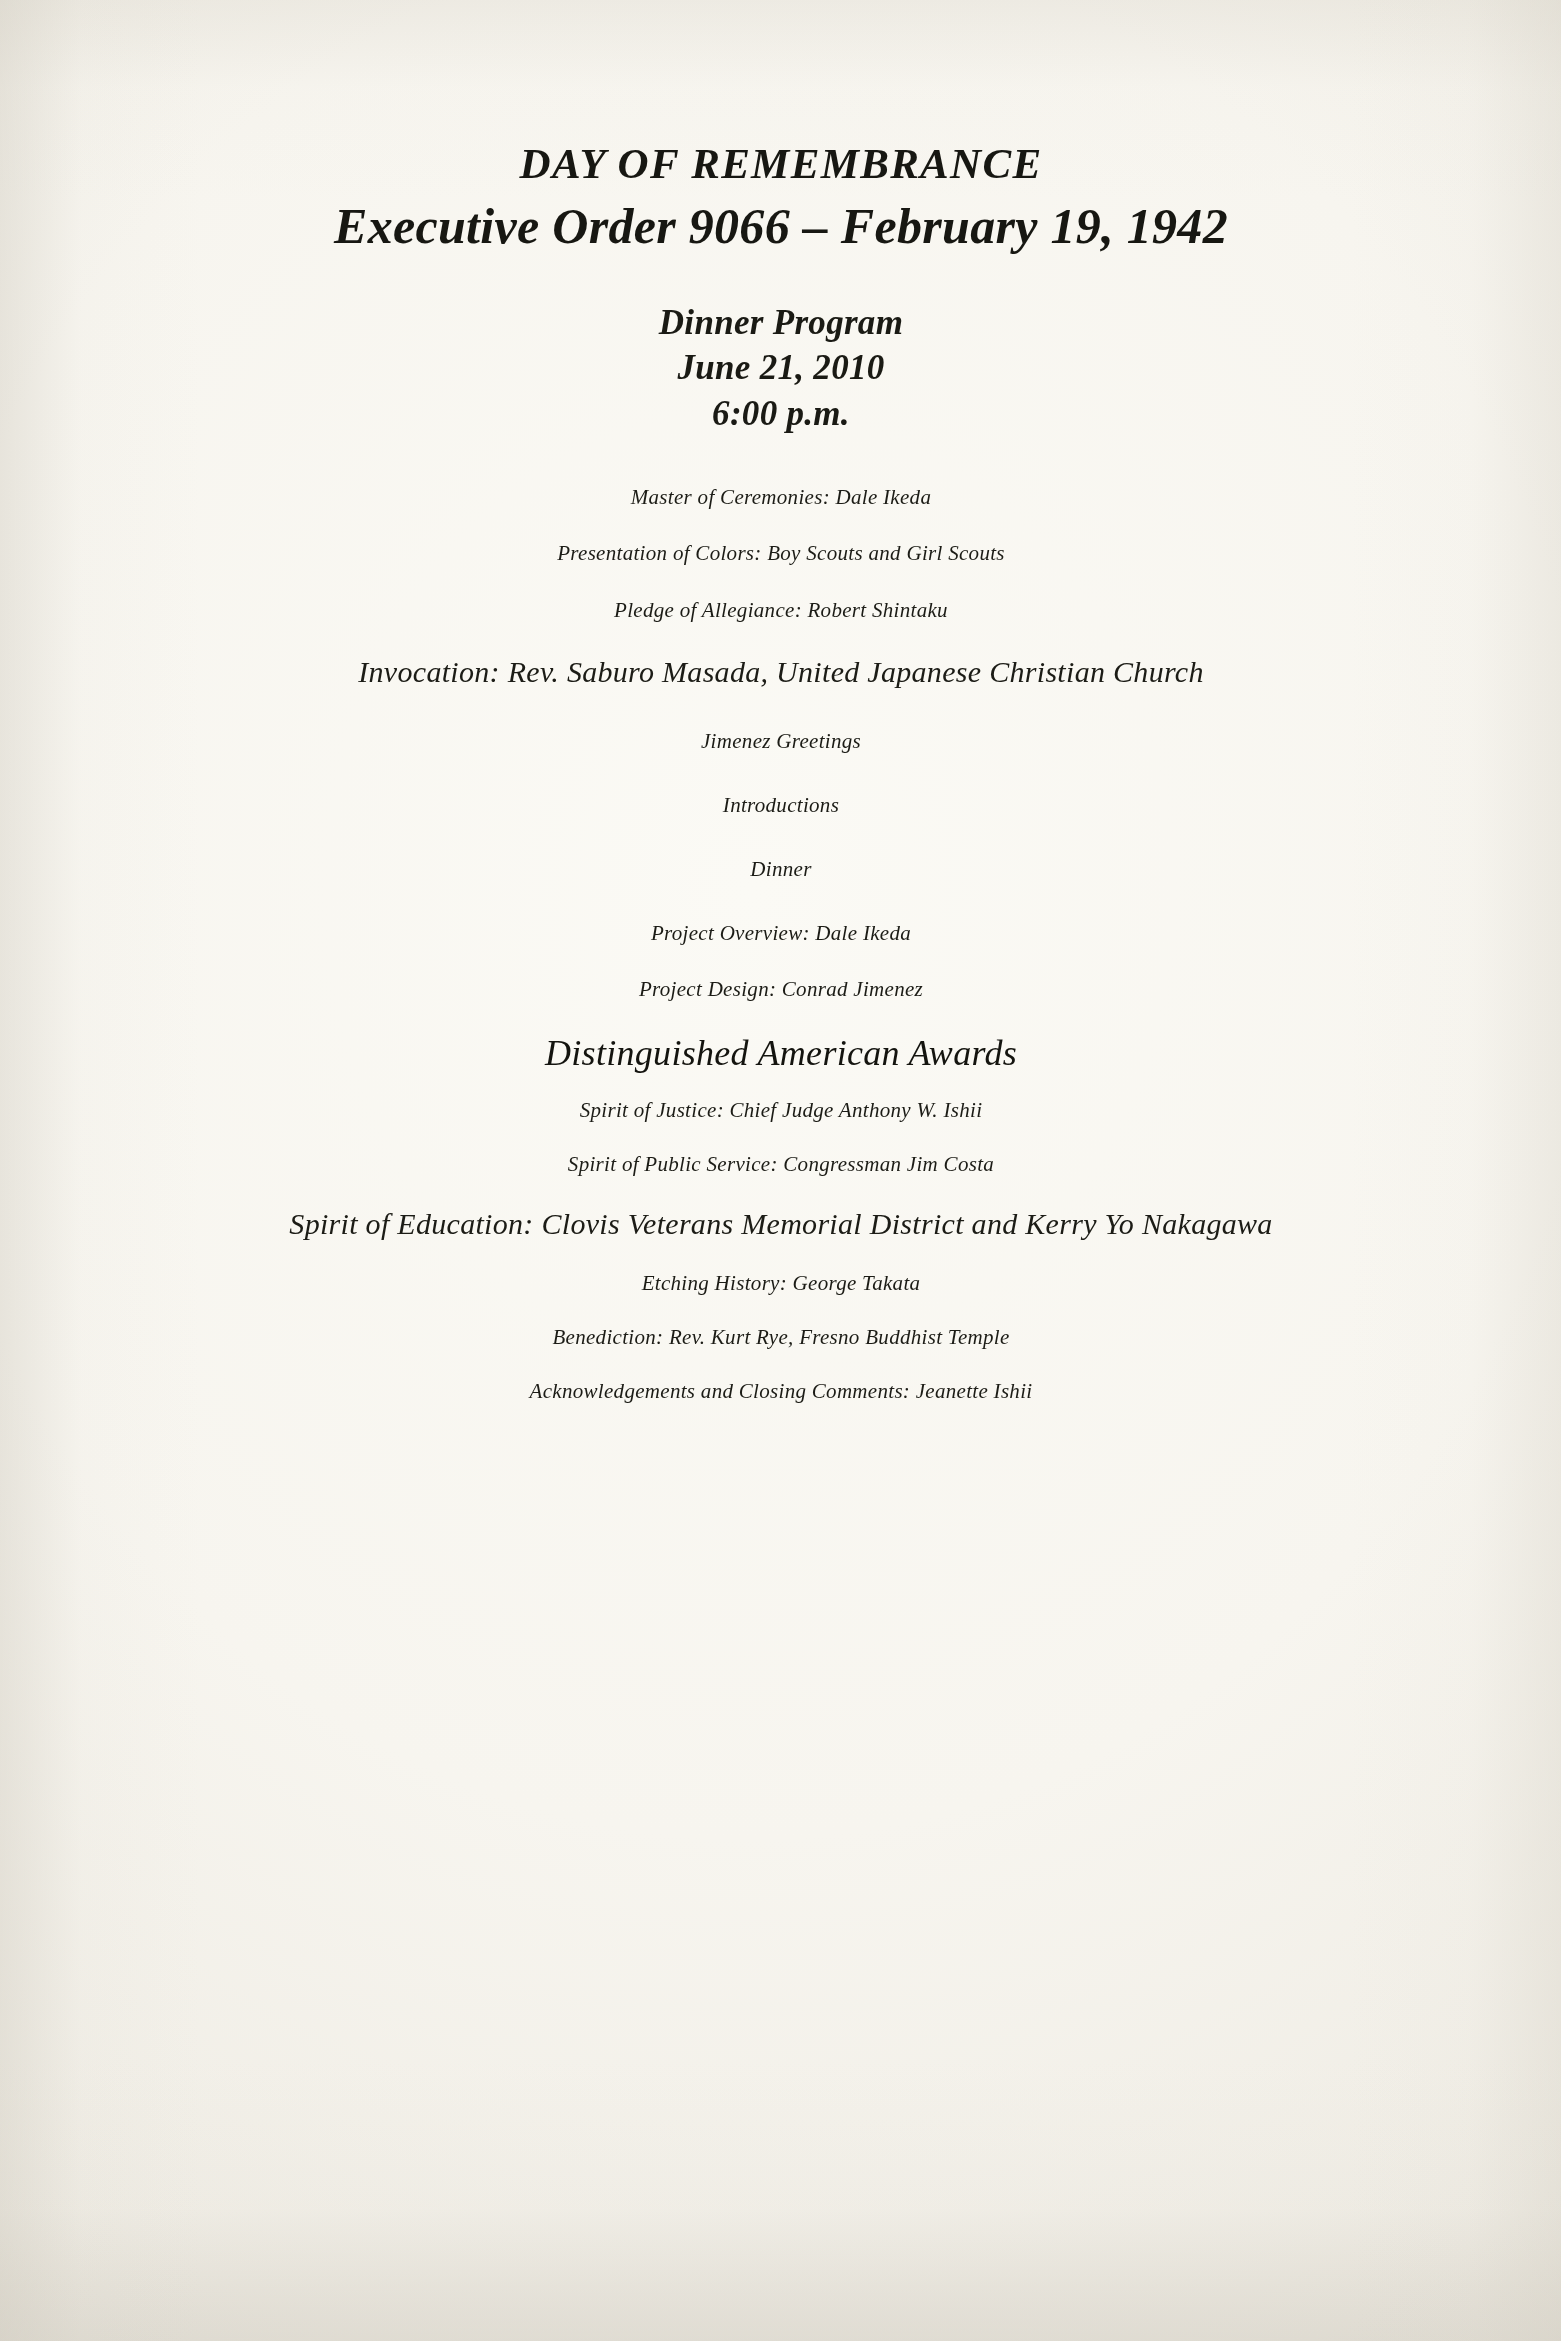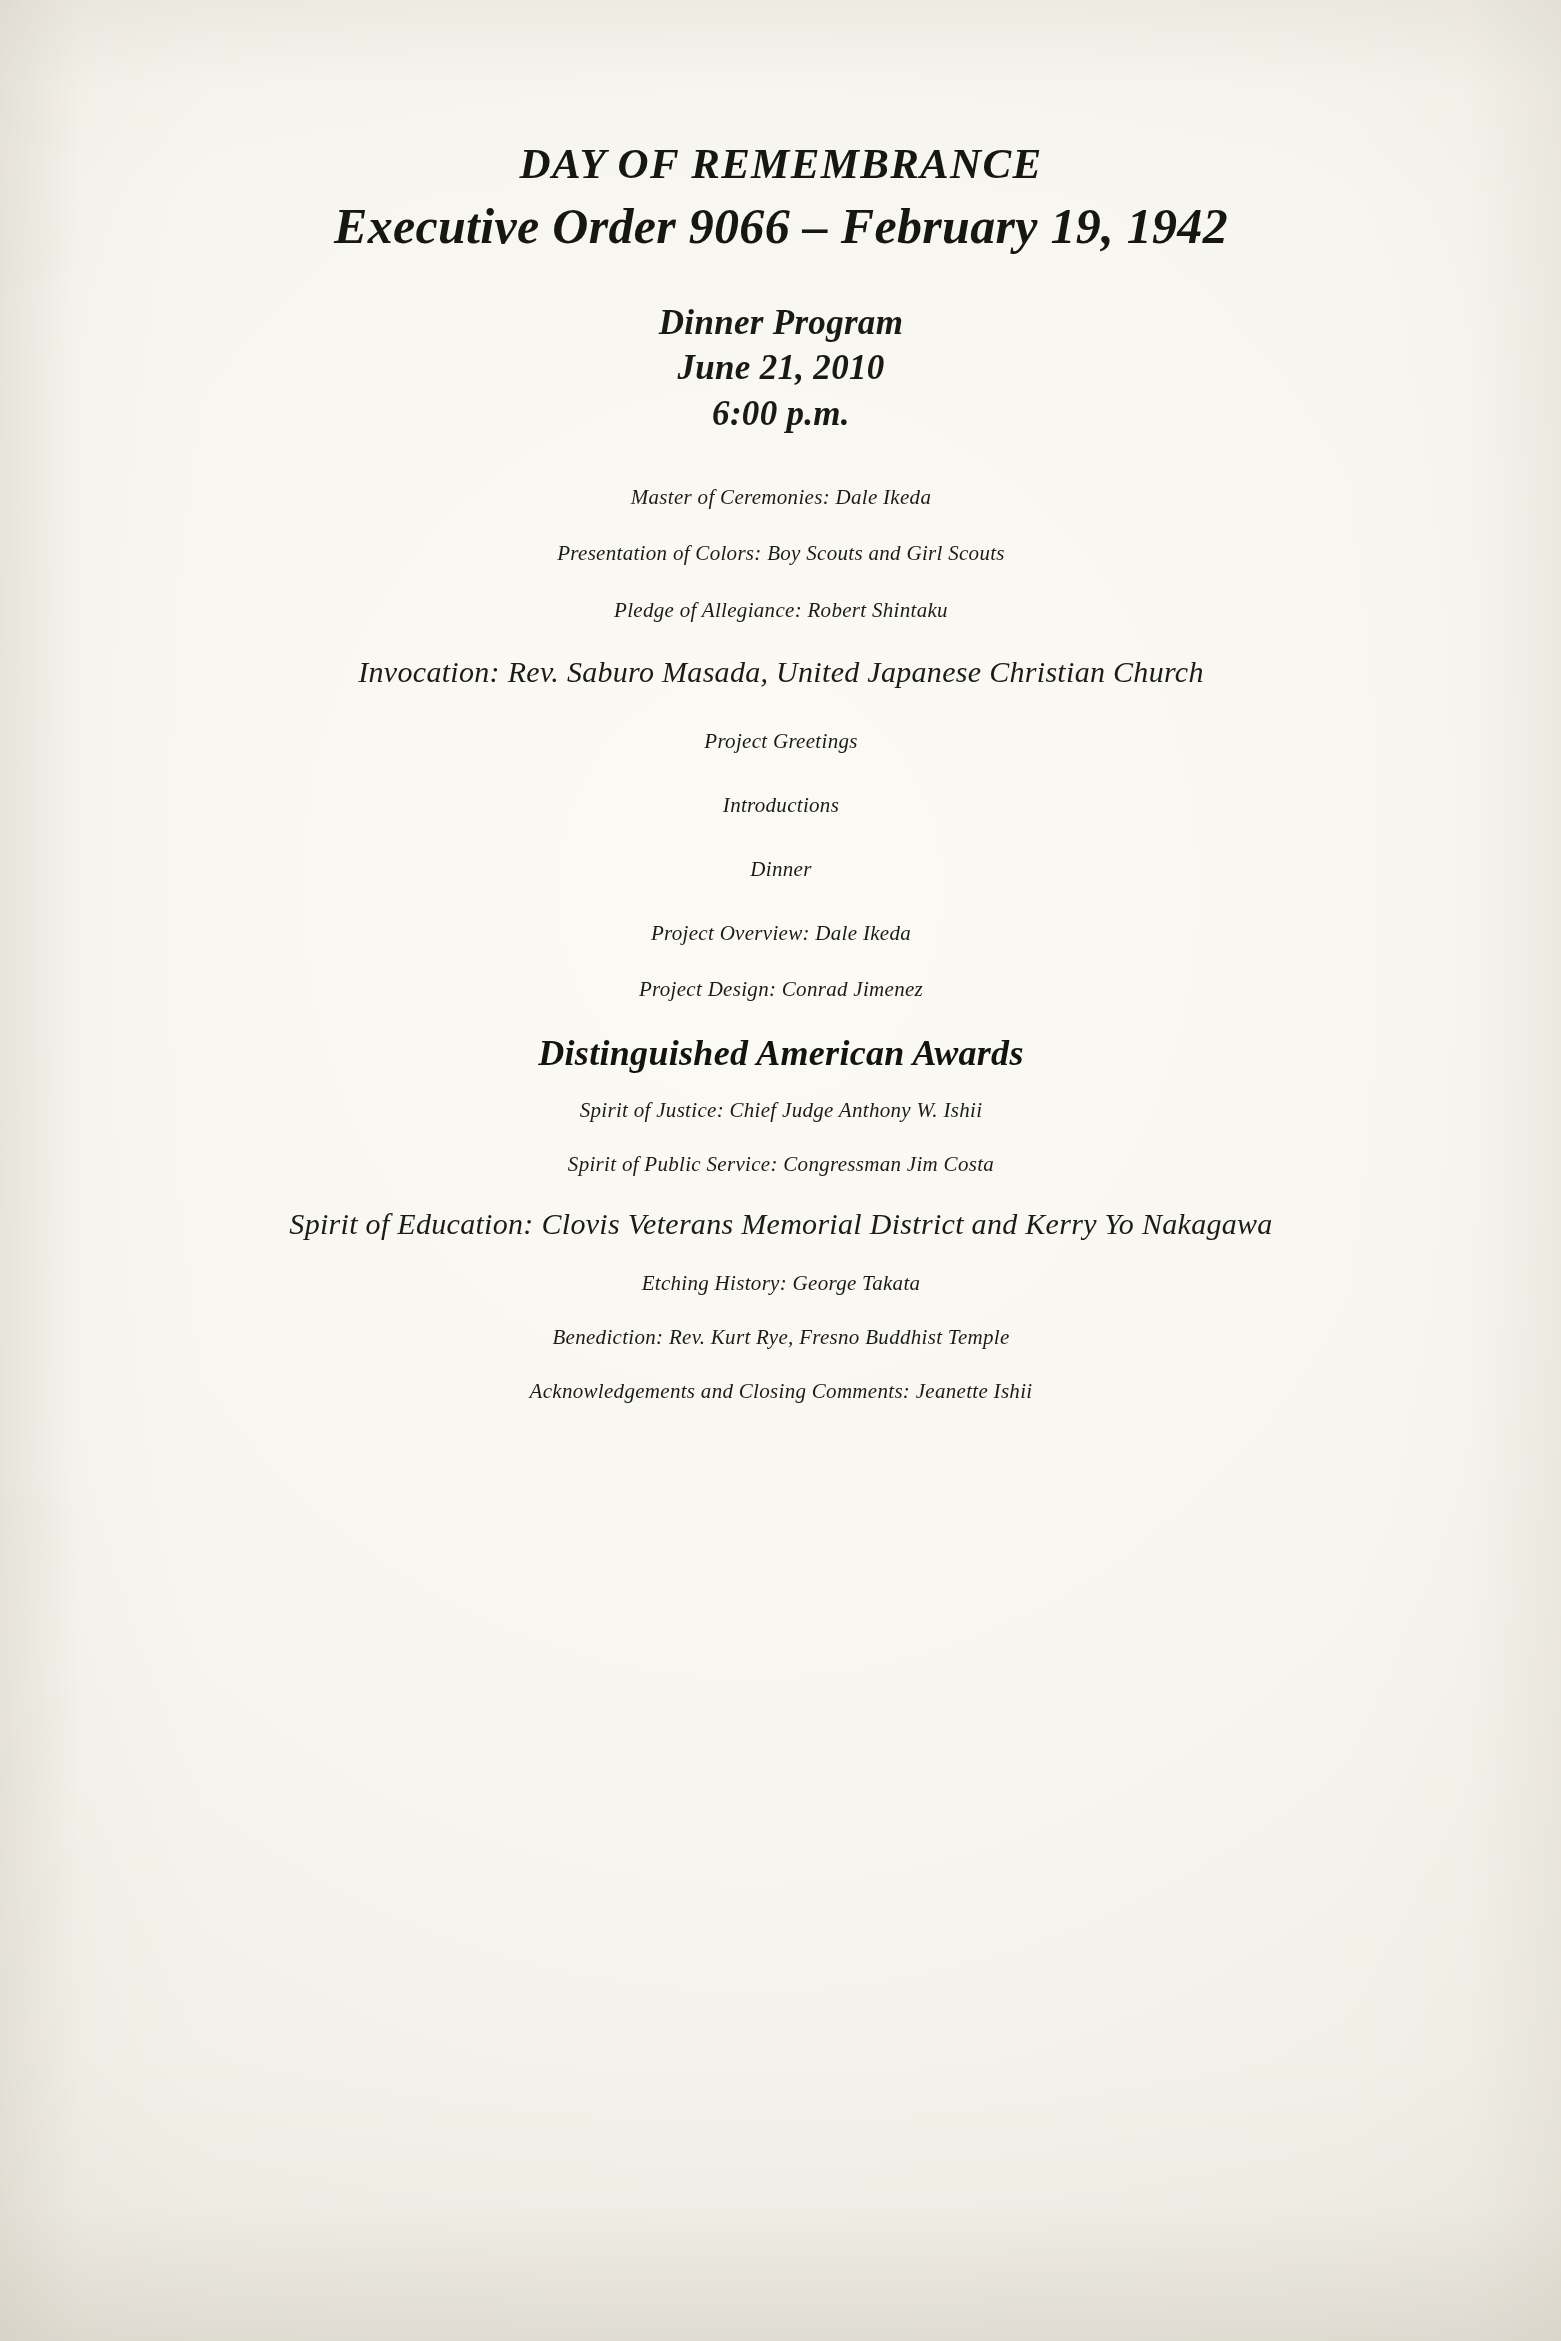--- a/index.html
+++ b/index.html
@@ -92,21 +92,21 @@
     color: #1c1c16;
   }
   .item.wide {
     font-size: 30px;
   }
   .item.gap-top {
     margin-top: 38px;
   }
   .section-heading {
     font-size: 36px;
-    font-weight: 700;
+    font-weight: 400;
     letter-spacing: 0.3px;
     margin: 17.5px 0 23px 0;
     color: #14140f;
     text-align: center;
   }
   .item.tight {
     margin-bottom: 28px;
     text-align: center;
   }
 </style>
@@ -125,21 +125,21 @@
       <div class="line subtitle">Dinner Program</div>
       <div class="line subtitle">June 21, 2010</div>
       <div class="line subtitle">6:00 p.m.</div>
     </div>
 
     <div class="program-list">
       <div class="line item">Master of Ceremonies:  Dale Ikeda</div>
       <div class="line item">Presentation of Colors:  Boy Scouts and Girl Scouts</div>
       <div class="line item">Pledge of Allegiance:  Robert Shintaku</div>
       <div class="line item wide">Invocation:  Rev. Saburo Masada, United Japanese Christian Church</div>
-      <div class="line item gap-top">Project Greetings</div>
+      <div class="line item gap-top">Jimenez Greetings</div>
       <div class="line item gap-top">Introductions</div>
       <div class="line item gap-top">Dinner</div>
       <div class="line item gap-top">Project Overview: Dale Ikeda</div>
       <div class="line item">Project Design:  Conrad Jimenez</div>
     </div>
 
     <div class="line section-heading">Distinguished American Awards</div>
 
     <div class="awards-list">
       <div class="line item tight">Spirit of Justice:  Chief Judge Anthony W. Ishii</div>

